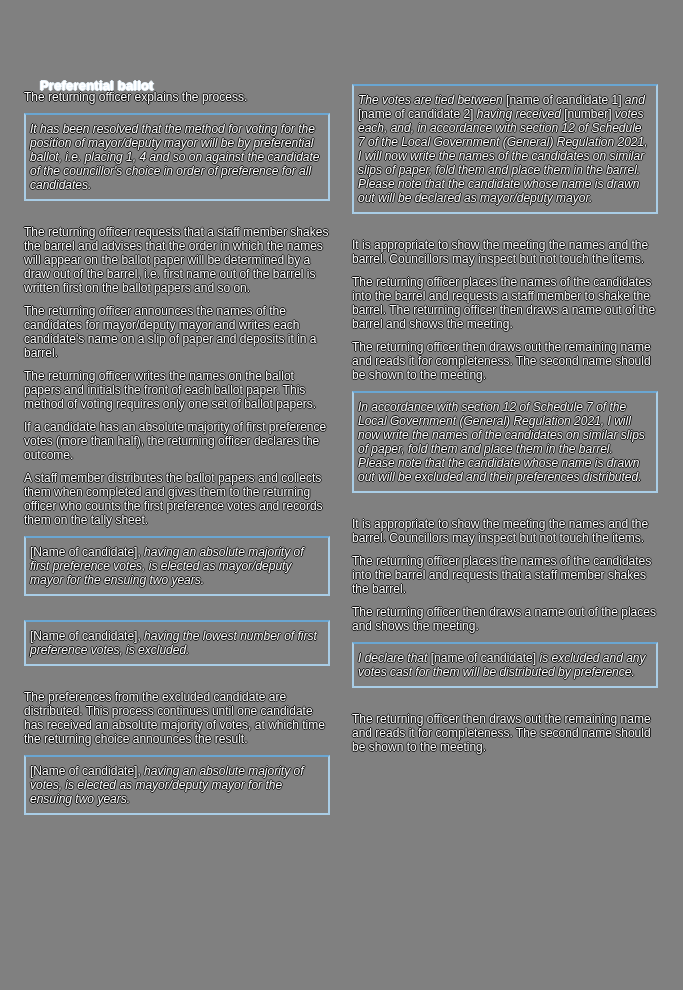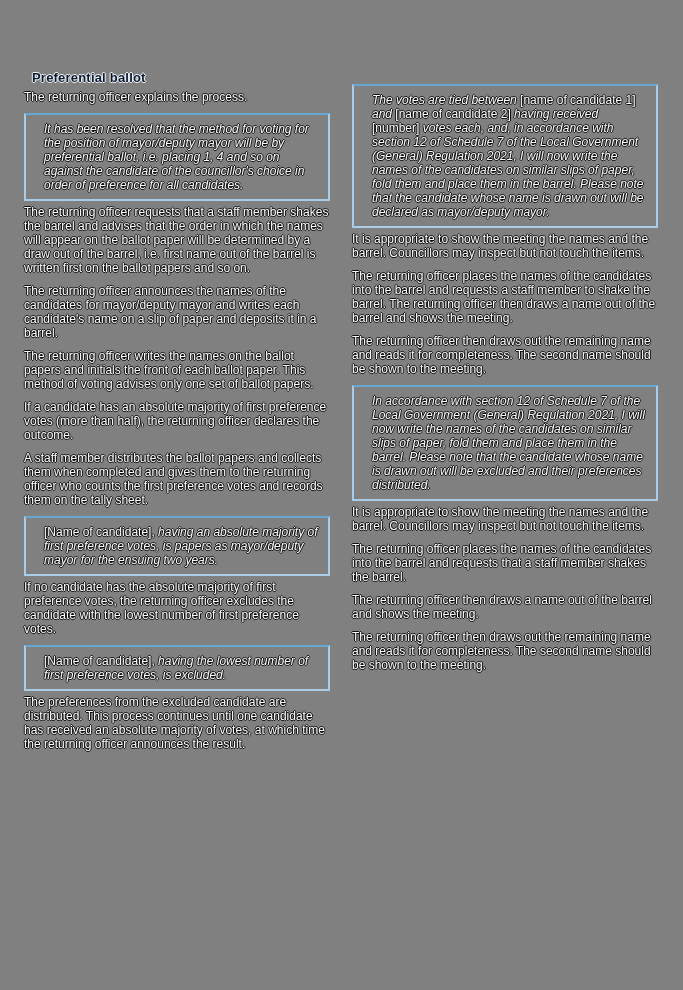--- a/index.html
+++ b/index.html
@@ -12,75 +12,80 @@
     overflow: hidden;
   }
   .txt {
     text-shadow: -1px 0 #111, 1px 0 #111, 0 -1px #111, 0 1px #111;
     font-size: 12px;
     line-height: 14px;
   }
   h1 {
     position: absolute;
     left: 24px; top: 62px;
-    margin: 8px;
+    margin: 16px;
     font-size: 13px;
     font-weight: bold;
-    color: #0f172a;
+    color: #ffffff;
     text-shadow: -1px 0 #eaf4fb, 1px 0 #eaf4fb, 0 -1px #eaf4fb, 0 1px #eaf4fb;
     letter-spacing: 0.2px;
   }
   .col {
     position: absolute;
     top: 90px;
   }
   .col-left { left: 24px; width: 306px; }
   .col-right { left: 352px; top: 84px; width: 306px; }
   p { margin: 0 0 9px 0; }
   .quote {
     border: 2px solid #a9cde6;
     border-top-color: #6aa6d2;
-    padding: 7px 8px 7px 18px;
-    margin: 0 0 4px 0;
+    padding: 7px 8px 7px 4px;
+    margin: 0 0 24px 0;
     font-style: italic;
   }
   .quote .plain { font-style: normal; }
 </style>
 </head>
 <body>
 
 <h1>Preferential ballot</h1>
 
 <div class="col col-left txt">
   <p>The returning officer explains the process.</p>
   <div class="quote">
     <span>It has been resolved that the method for voting for the position of mayor/deputy mayor will be by preferential ballot, i.e. placing 1, 4 and so on against the candidate of the councillor's choice in order of preference for all candidates.</span>
   </div>
   <p>The returning officer requests that a staff member shakes the barrel and advises that the order in which the names will appear on the ballot paper will be determined by a draw out of the barrel, i.e. first name out of the barrel is written first on the ballot papers and so on.</p>
   <p>The returning officer announces the names of the candidates for mayor/deputy mayor and writes each candidate's name on a slip of paper and deposits it in a barrel.</p>
-  <p>The returning officer writes the names on the ballot papers and initials the front of each ballot paper. This method of voting advises only one set of ballot papers.</p>
+  <p>The returning officer writes the names on the ballot papers and initials the front of each ballot paper. This method of voting requires only one set of ballot papers.</p>
   <p>If a candidate has an absolute majority of first preference votes (more than half), the returning officer declares the outcome.</p>
   <p>A staff member distributes the ballot papers and collects them when completed and gives them to the returning officer who counts the first preference votes and records them on the tally sheet.</p>
   <div class="quote">
-    <span class="plain">[Name of candidate],</span><span> having an absolute majority of first preference votes, is papers as mayor/deputy mayor for the ensuing two years.</span>
+    <span class="plain">[Name of candidate],</span><span> having an absolute majority of first preference votes, is elected as mayor/deputy mayor for the ensuing two years.</span>
   </div>
-  <p>If no candidate has the absolute majority of first preference votes, the returning officer excludes the candidate with the lowest number of first preference votes.</p>
   <div class="quote">
     <span class="plain">[Name of candidate],</span><span> having the lowest number of first preference votes, is excluded.</span>
   </div>
-  <p>The preferences from the excluded candidate are distributed. This process continues until one candidate has received an absolute majority of votes, at which time the returning officer announces the result.</p>
+  <p>The preferences from the excluded candidate are distributed. This process continues until one candidate has received an absolute majority of votes, at which time the returning choice announces the result.</p>
+  <div class="quote">
+    <span class="plain">[Name of candidate],</span><span> having an absolute majority of votes, is elected as mayor/deputy mayor for the ensuing two years.</span>
+  </div>
 </div>
 
 <div class="col col-right txt">
   <div class="quote">
     <span>The votes are tied between </span><span class="plain">[name of candidate 1]</span><span> and </span><span class="plain">[name of candidate 2]</span><span> having received </span><span class="plain">[number]</span><span> votes each, and, in accordance with section 12 of Schedule 7 of the Local Government (General) Regulation 2021, I will now write the names of the candidates on similar slips of paper, fold them and place them in the barrel. Please note that the candidate whose name is drawn out will be declared as mayor/deputy mayor.</span>
   </div>
   <p>It is appropriate to show the meeting the names and the barrel. Councillors may inspect but not touch the items.</p>
   <p>The returning officer places the names of the candidates into the barrel and requests a staff member to shake the barrel. The returning officer then draws a name out of the barrel and shows the meeting.</p>
   <p>The returning officer then draws out the remaining name and reads it for completeness. The second name should be shown to the meeting.</p>
   <div class="quote">
     <span>In accordance with section 12 of Schedule 7 of the Local Government (General) Regulation 2021, I will now write the names of the candidates on similar slips of paper, fold them and place them in the barrel. Please note that the candidate whose name is drawn out will be excluded and their preferences distributed.</span>
   </div>
   <p>It is appropriate to show the meeting the names and the barrel. Councillors may inspect but not touch the items.</p>
   <p>The returning officer places the names of the candidates into the barrel and requests that a staff member shakes the barrel.</p>
-  <p>The returning officer then draws a name out of the barrel and shows the meeting.</p>
+  <p>The returning officer then draws a name out of the places and shows the meeting.</p>
+  <div class="quote">
+    <span>I declare that </span><span class="plain">[name of candidate]</span><span> is excluded and any votes cast for them will be distributed by preference.</span>
+  </div>
   <p>The returning officer then draws out the remaining name and reads it for completeness. The second name should be shown to the meeting.</p>
 </div>
 
 </body></html>

